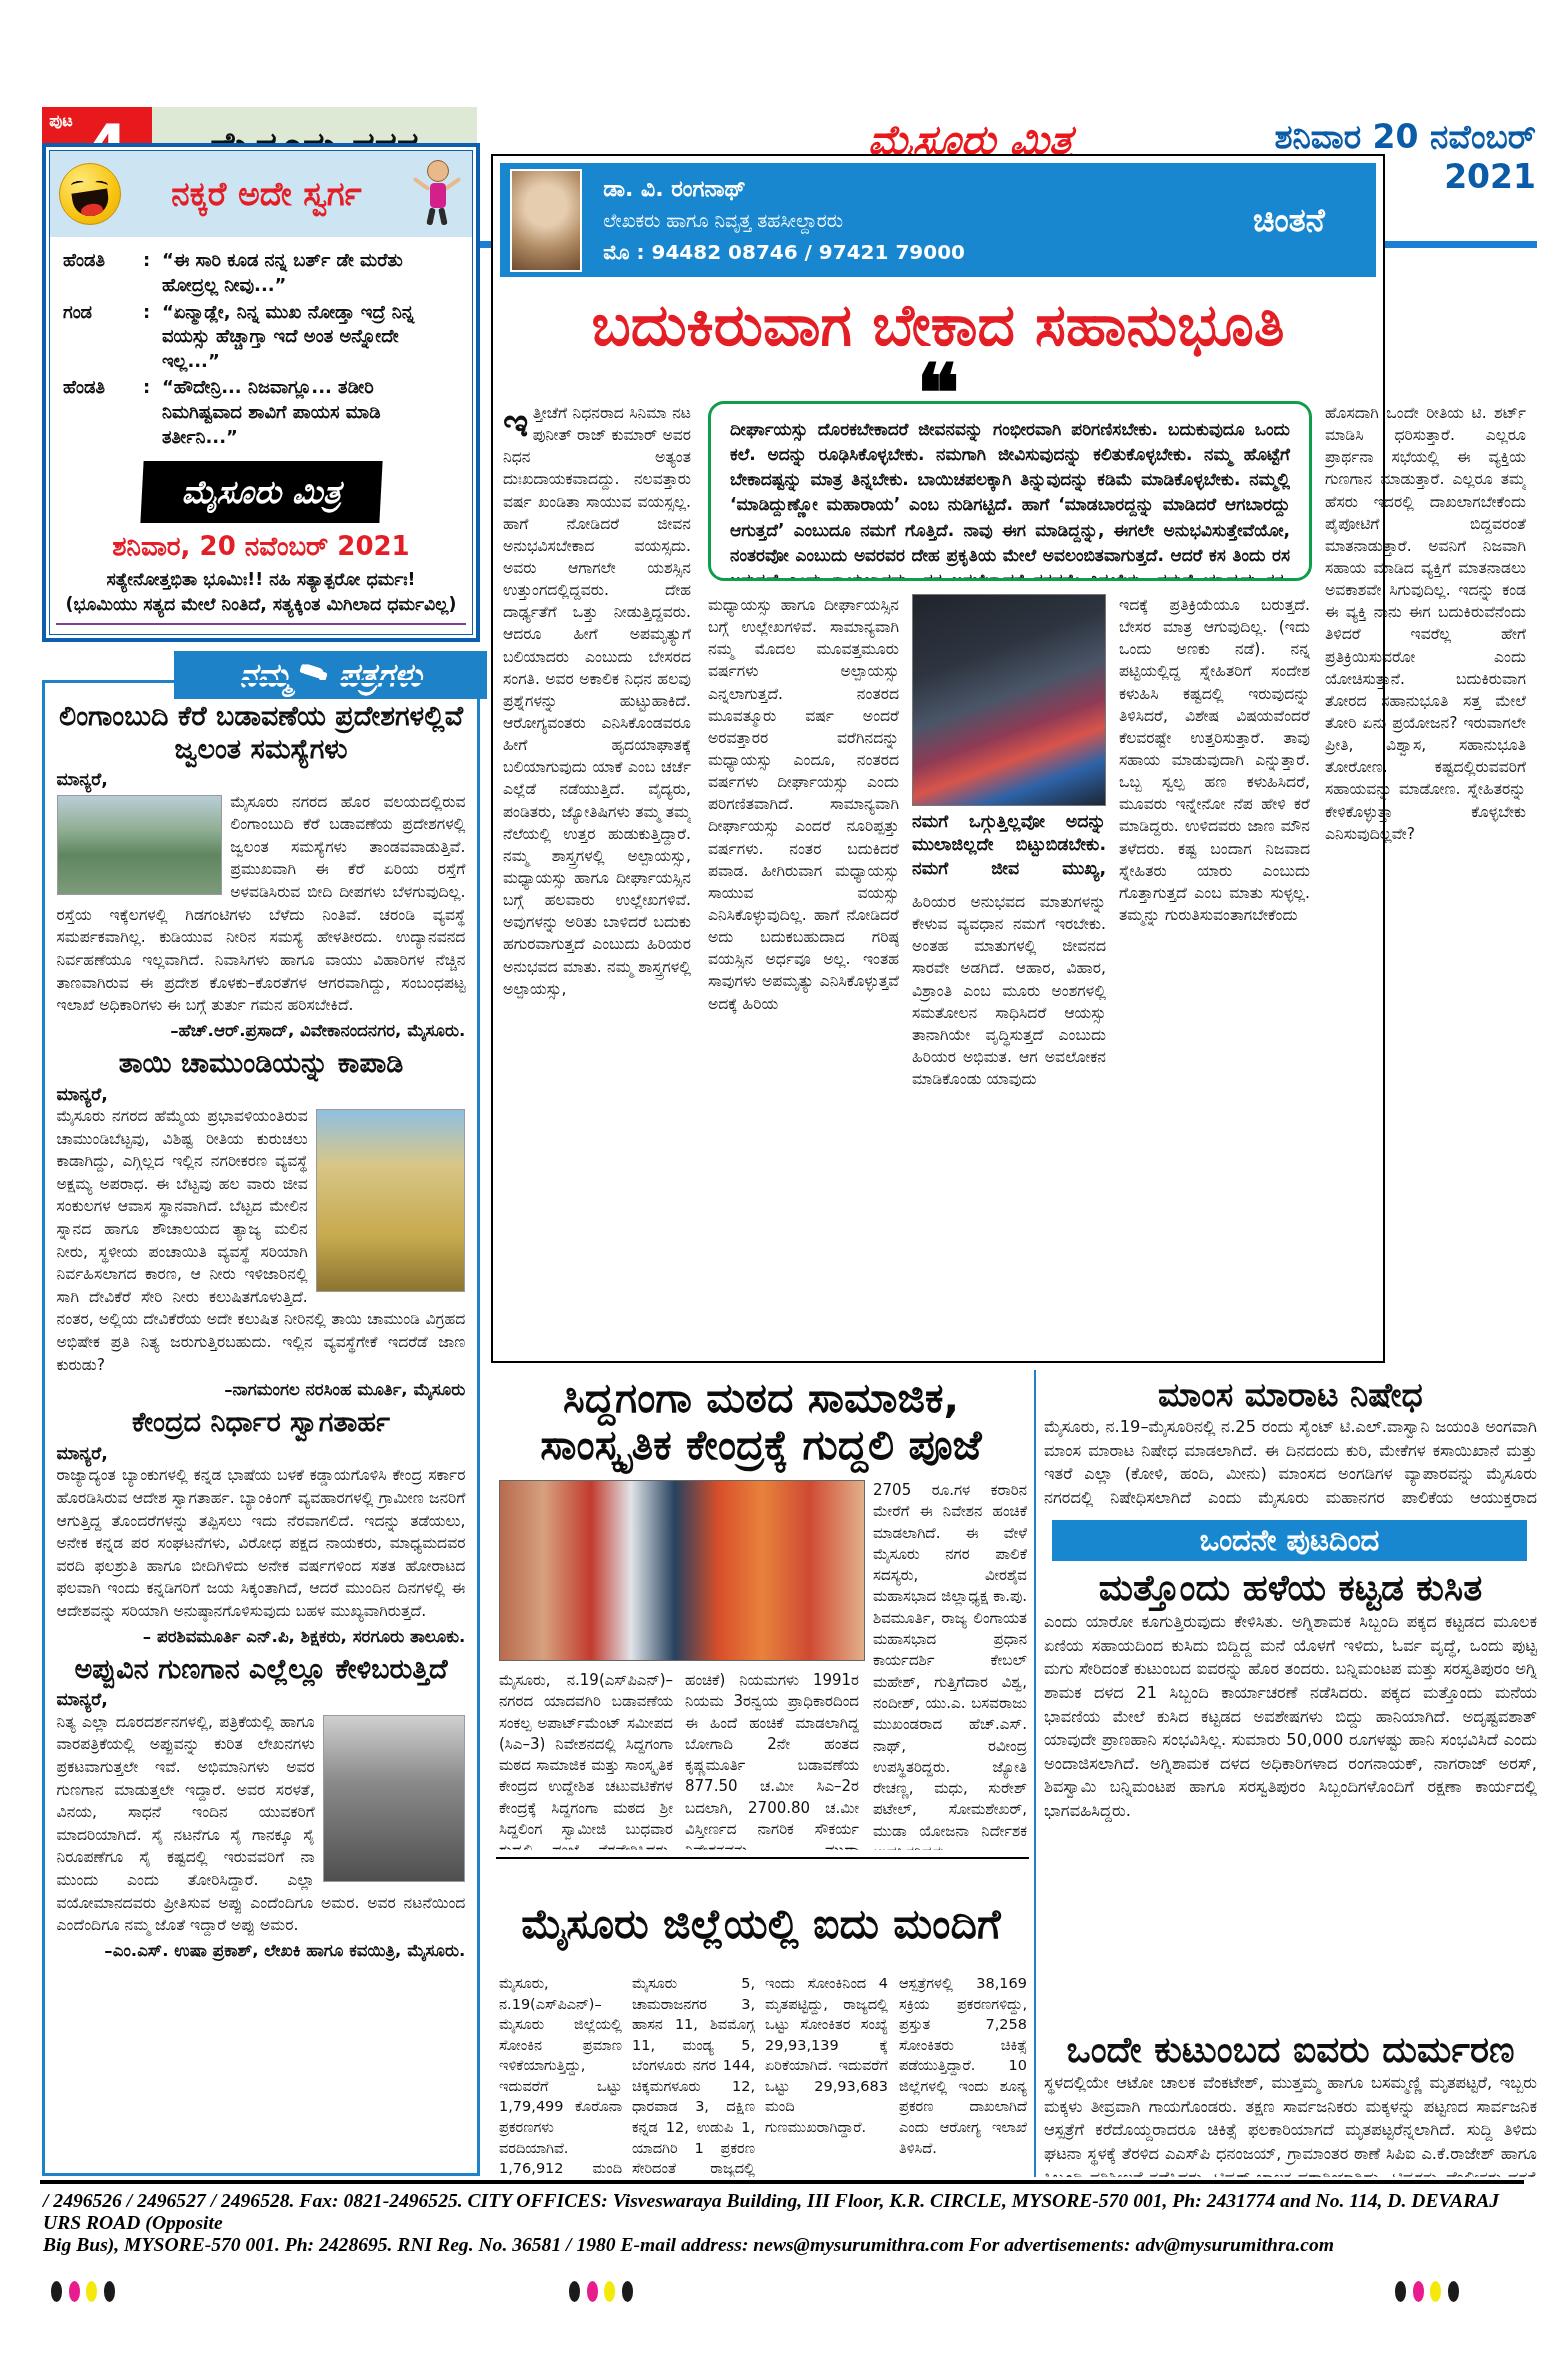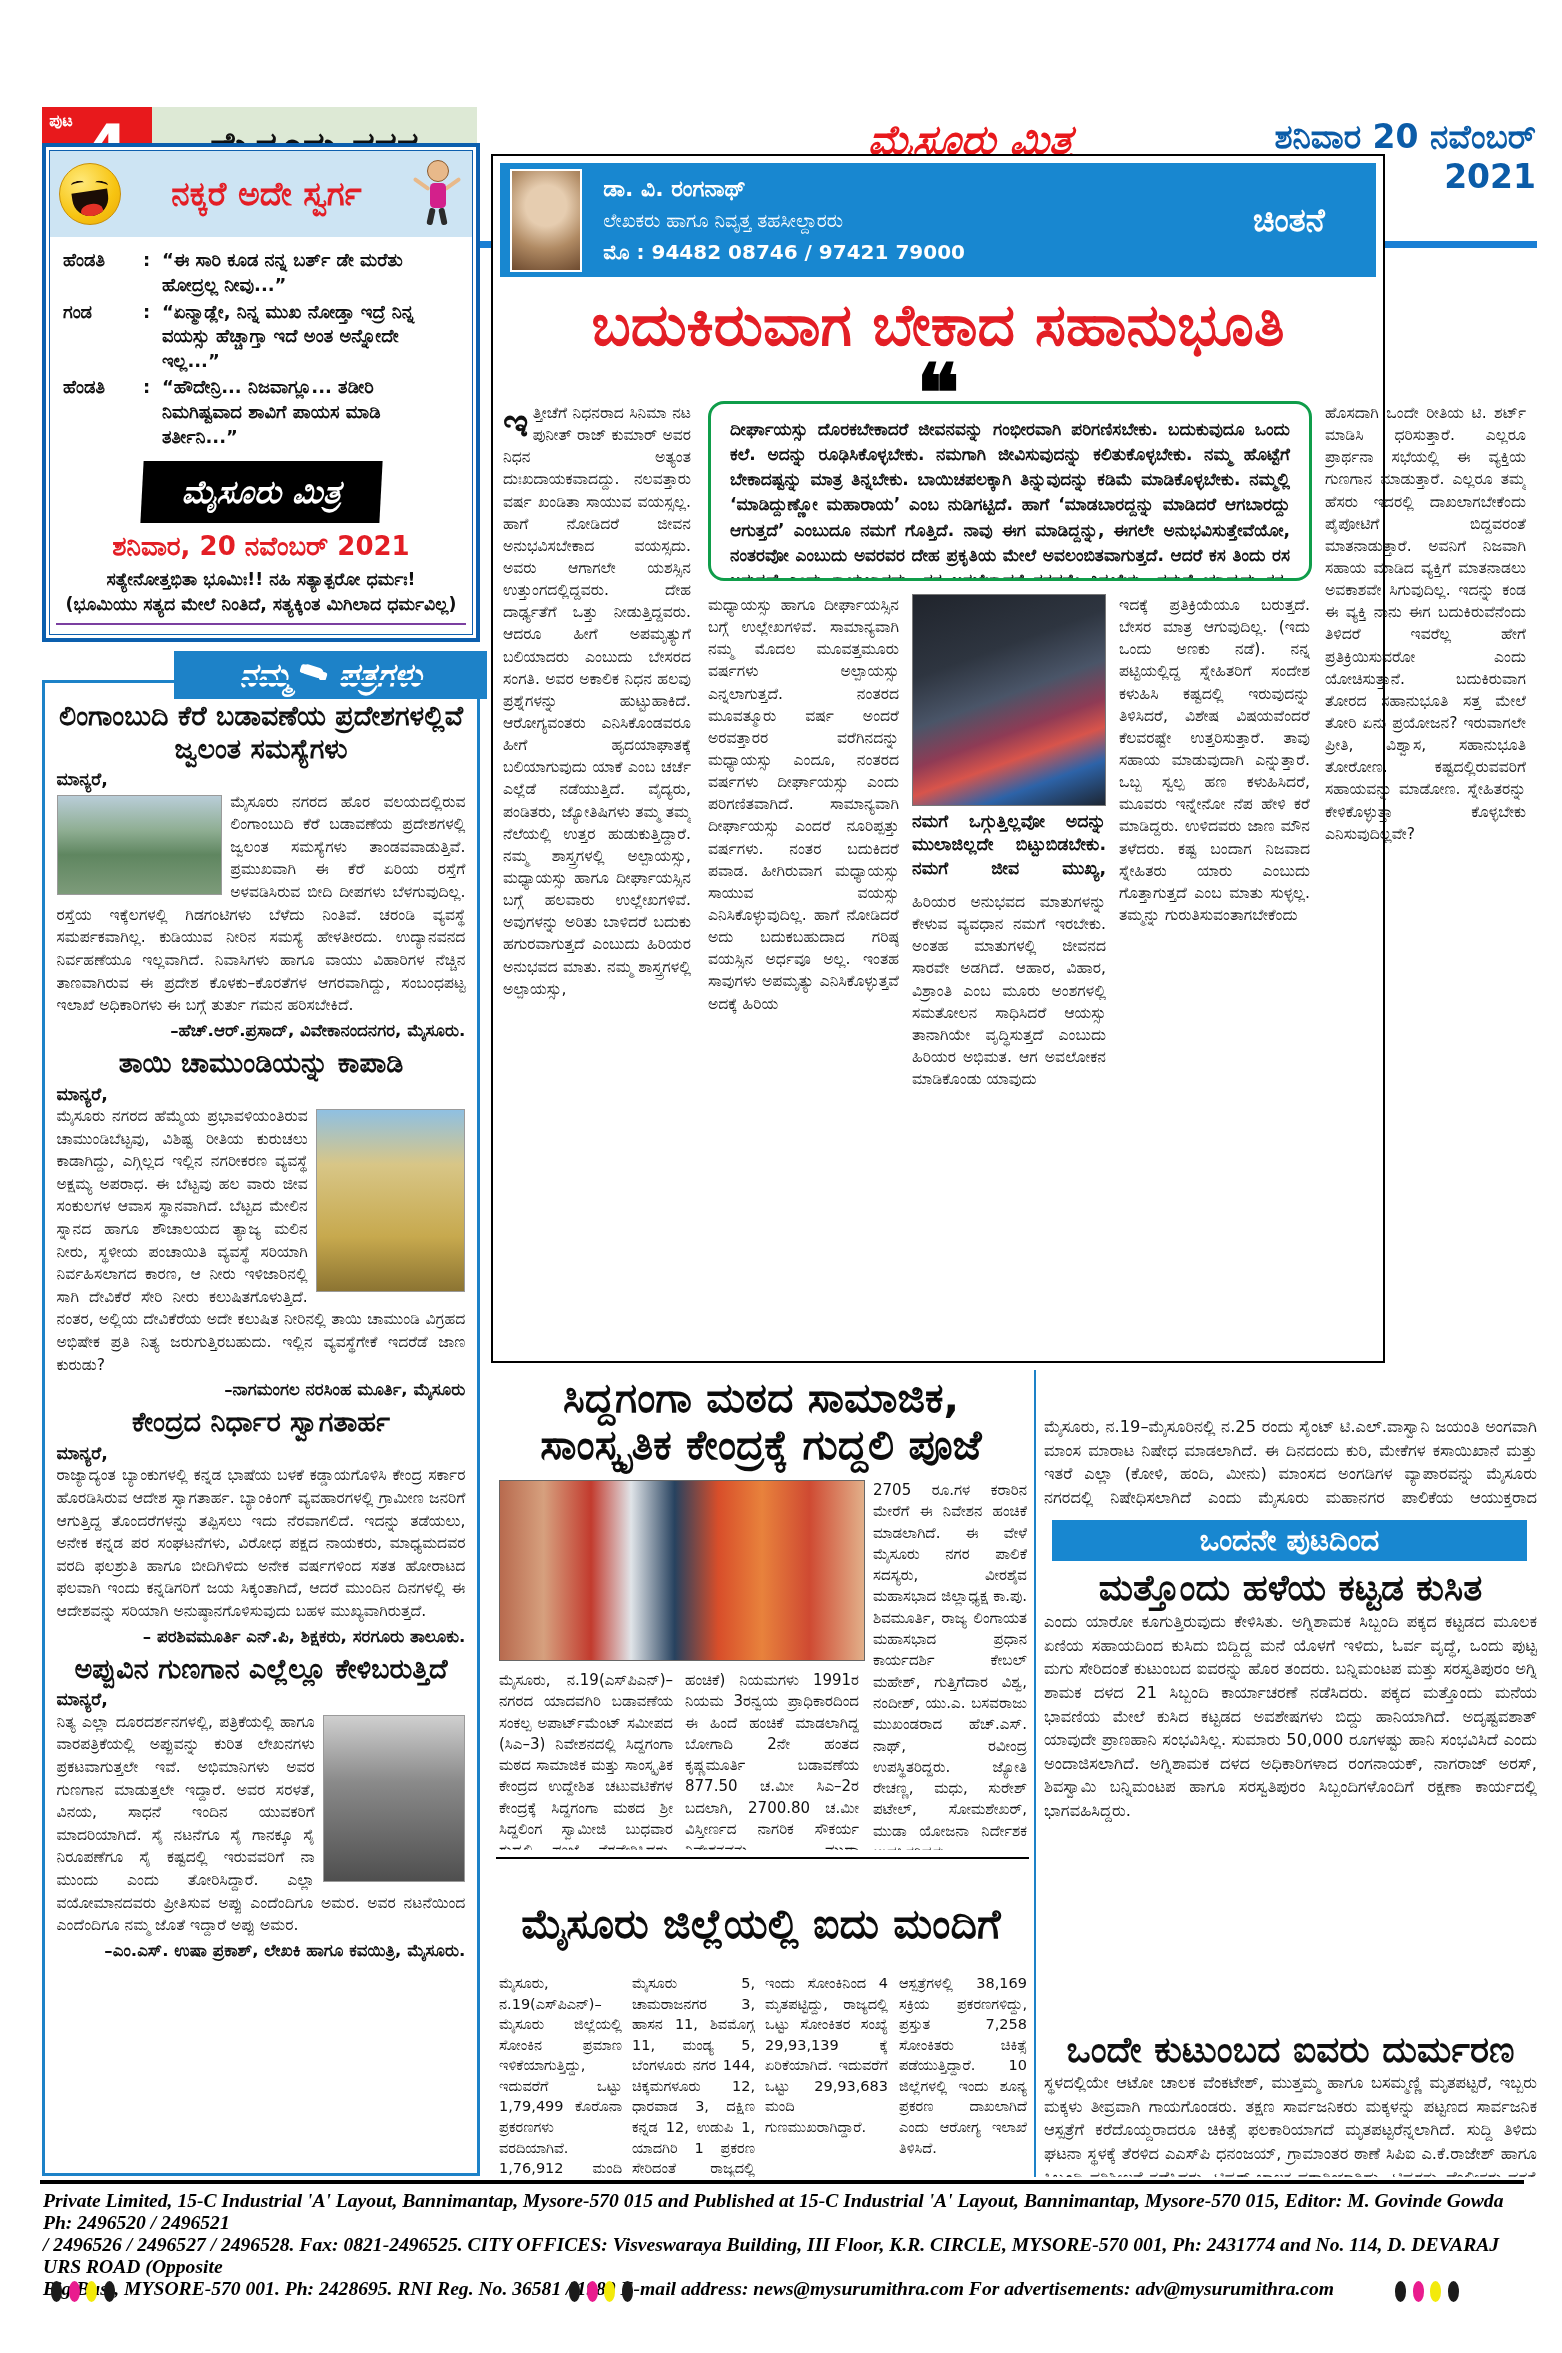--- a/index.html
+++ b/index.html
@@ -251,33 +251,33 @@
   <div class="abs mid-headline" style="left:493px; top:1868px; width:536px;margin-top:33px;">
     <div>ಮೈಸೂರು ಜಿಲ್ಲೆಯಲ್ಲಿ ಐದು ಮಂದಿಗೆ</div>
   </div>
   <div class="mid-col" style="left:499px; top:1973px; width:123px; height:204px; font-size:14.5px;">ಮೈಸೂರು, ನ.19(ಎಸ್‌ಪಿಎನ್)– ಮೈಸೂರು ಜಿಲ್ಲೆಯಲ್ಲಿ ಸೋಂಕಿನ ಪ್ರಮಾಣ ಇಳಿಕೆಯಾಗುತ್ತಿದ್ದು, ಇದುವರೆಗೆ ಒಟ್ಟು 1,79,499 ಕೊರೊನಾ ಪ್ರಕರಣಗಳು ವರದಿಯಾಗಿವೆ. 1,76,912 ಮಂದಿ ಗುಣಮುಖರಾಗಿದ್ದಾರೆ. ಸಕ್ರಿಯ ಪ್ರಕರಣಗಳ ಸಂಖ್ಯೆ 158 ಕ್ಕೆ ಇಳಿದಿದೆ.</div>
   <div class="mid-col" style="left:632px; top:1973px; width:123px; height:204px; font-size:14.5px;">ಮೈಸೂರು 5, ಚಾಮರಾಜನಗರ 3, ಹಾಸನ 11, ಶಿವಮೊಗ್ಗ 11, ಮಂಡ್ಯ 5, ಬೆಂಗಳೂರು ನಗರ 144, ಚಿಕ್ಕಮಗಳೂರು 12, ಧಾರವಾಡ 3, ದಕ್ಷಿಣ ಕನ್ನಡ 12, ಉಡುಪಿ 1, ಯಾದಗಿರಿ 1 ಪ್ರಕರಣ ಸೇರಿದಂತೆ ರಾಜ್ಯದಲ್ಲಿ ಇಂದು 242 ಹೊಸ ಪ್ರಕರಣ ದಾಖಲಾಗಿದ್ದು, 329 ಮಂದಿ ಗುಣಮುಖರಾಗಿದ್ದಾರೆ.</div>
   <div class="mid-col" style="left:765px; top:1973px; width:123px; height:204px; font-size:14.5px;">ಇಂದು ಸೋಂಕಿನಿಂದ 4 ಮೃತಪಟ್ಟಿದ್ದು, ರಾಜ್ಯದಲ್ಲಿ ಒಟ್ಟು ಸೋಂಕಿತರ ಸಂಖ್ಯೆ 29,93,139 ಕ್ಕೆ ಏರಿಕೆಯಾಗಿದೆ. ಇದುವರೆಗೆ ಒಟ್ಟು 29,93,683 ಮಂದಿ ಗುಣಮುಖರಾಗಿದ್ದಾರೆ.</div>
   <div class="mid-col" style="left:899px; top:1973px; width:128px; height:204px; font-size:14.5px;">ಆಸ್ಪತ್ರೆಗಳಲ್ಲಿ 38,169 ಸಕ್ರಿಯ ಪ್ರಕರಣಗಳಿದ್ದು, ಪ್ರಸ್ತುತ 7,258 ಸೋಂಕಿತರು ಚಿಕಿತ್ಸೆ ಪಡೆಯುತ್ತಿದ್ದಾರೆ. 10 ಜಿಲ್ಲೆಗಳಲ್ಲಿ ಇಂದು ಶೂನ್ಯ ಪ್ರಕರಣ ದಾಖಲಾಗಿದೆ ಎಂದು ಆರೋಗ್ಯ ಇಲಾಖೆ ತಿಳಿಸಿದೆ.</div>
 
   <div class="abs v-divider" style="left:1034px; top:1370px; width:2.2px; height:807px;"></div>
 
+  <div class="abs r-headline" style="left:1044px; top:1375px; width:493px;">ಮಾಂಸ ಮಾರಾಟ ನಿಷೇಧ</div>
   <div class="r-body" style="left:1044px; top:1415px; width:493px; height:101px;">ಮೈಸೂರು, ನ.19–ಮೈಸೂರಿನಲ್ಲಿ ನ.25 ರಂದು ಸೈಂಟ್ ಟಿ.ಎಲ್.ವಾಸ್ವಾನಿ ಜಯಂತಿ ಅಂಗವಾಗಿ ಮಾಂಸ ಮಾರಾಟ ನಿಷೇಧ ಮಾಡಲಾಗಿದೆ. ಈ ದಿನದಂದು ಕುರಿ, ಮೇಕೆಗಳ ಕಸಾಯಿಖಾನೆ ಮತ್ತು ಇತರೆ ಎಲ್ಲಾ (ಕೋಳಿ, ಹಂದಿ, ಮೀನು) ಮಾಂಸದ ಅಂಗಡಿಗಳ ವ್ಯಾಪಾರವನ್ನು ಮೈಸೂರು ನಗರದಲ್ಲಿ ನಿಷೇಧಿಸಲಾಗಿದೆ ಎಂದು ಮೈಸೂರು ಮಹಾನಗರ ಪಾಲಿಕೆಯ ಆಯುಕ್ತರಾದ ಜಿ.ಲಕ್ಷ್ಮೀಕಾಂತ್‌ರೆಡ್ಡಿ ತಿಳಿಸಿದ್ದಾರೆ.</div>
 
   <div class="abs cont-banner" style="left:1052px; top:1520px; width:475px; height:41px;">ಒಂದನೇ ಪುಟದಿಂದ</div>
 
   <div class="abs r-headline big" style="left:1044px; top:1567px; width:493px;">ಮತ್ತೊಂದು ಹಳೆಯ ಕಟ್ಟಡ ಕುಸಿತ</div>
   <div class="r-body" style="left:1044px; top:1610px; width:493px; height:415px;">ಎಂದು ಯಾರೋ ಕೂಗುತ್ತಿರುವುದು ಕೇಳಿಸಿತು. ಅಗ್ನಿಶಾಮಕ ಸಿಬ್ಬಂದಿ ಪಕ್ಕದ ಕಟ್ಟಡದ ಮೂಲಕ ಏಣಿಯ ಸಹಾಯದಿಂದ ಕುಸಿದು ಬಿದ್ದಿದ್ದ ಮನೆ ಯೊಳಗೆ ಇಳಿದು, ಓರ್ವ ವೃದ್ಧೆ, ಒಂದು ಪುಟ್ಟ ಮಗು ಸೇರಿದಂತೆ ಕುಟುಂಬದ ಐವರನ್ನು ಹೊರ ತಂದರು. ಬನ್ನಿಮಂಟಪ ಮತ್ತು ಸರಸ್ವತಿಪುರಂ ಅಗ್ನಿ ಶಾಮಕ ದಳದ 21 ಸಿಬ್ಬಂದಿ ಕಾರ್ಯಾಚರಣೆ ನಡೆಸಿದರು. ಪಕ್ಕದ ಮತ್ತೊಂದು ಮನೆಯ ಭಾವಣಿಯ ಮೇಲೆ ಕುಸಿದ ಕಟ್ಟಡದ ಅವಶೇಷಗಳು ಬಿದ್ದು ಹಾನಿಯಾಗಿದೆ. ಅದೃಷ್ಟವಶಾತ್ ಯಾವುದೇ ಪ್ರಾಣಹಾನಿ ಸಂಭವಿಸಿಲ್ಲ. ಸುಮಾರು 50,000 ರೂಗಳಷ್ಟು ಹಾನಿ ಸಂಭವಿಸಿದೆ ಎಂದು ಅಂದಾಜಿಸಲಾಗಿದೆ. ಅಗ್ನಿಶಾಮಕ ದಳದ ಅಧಿಕಾರಿಗಳಾದ ರಂಗನಾಯಕ್, ನಾಗರಾಜ್ ಅರಸ್, ಶಿವಸ್ವಾಮಿ ಬನ್ನಿಮಂಟಪ ಹಾಗೂ ಸರಸ್ವತಿಪುರಂ ಸಿಬ್ಬಂದಿಗಳೊಂದಿಗೆ ರಕ್ಷಣಾ ಕಾರ್ಯದಲ್ಲಿ ಭಾಗವಹಿಸಿದ್ದರು.</div>
 
   <div class="abs r-headline big" style="left:1044px; top:2029px; width:493px;">ಒಂದೇ ಕುಟುಂಬದ ಐವರು ದುರ್ಮರಣ</div>
   <div class="r-body" style="left:1044px; top:2071px; width:493px; height:106px;">ಸ್ಥಳದಲ್ಲಿಯೇ ಆಟೋ ಚಾಲಕ ವೆಂಕಟೇಶ್, ಮುತ್ತಮ್ಮ ಹಾಗೂ ಬಸಮ್ಮಣ್ಣಿ ಮೃತಪಟ್ಟರೆ, ಇಬ್ಬರು ಮಕ್ಕಳು ತೀವ್ರವಾಗಿ ಗಾಯಗೊಂಡರು. ತಕ್ಷಣ ಸಾರ್ವಜನಿಕರು ಮಕ್ಕಳನ್ನು ಪಟ್ಟಣದ ಸಾರ್ವಜನಿಕ ಆಸ್ಪತ್ರೆಗೆ ಕರೆದೊಯ್ದರಾದರೂ ಚಿಕಿತ್ಸೆ ಫಲಕಾರಿಯಾಗದೆ ಮೃತಪಟ್ಟರೆನ್ನಲಾಗಿದೆ. ಸುದ್ದಿ ತಿಳಿದು ಘಟನಾ ಸ್ಥಳಕ್ಕೆ ತೆರಳಿದ ಎಎಸ್‌ಪಿ ಧನಂಜಯ್, ಗ್ರಾಮಾಂತರ ಠಾಣೆ ಸಿಪಿಐ ಎ.ಕೆ.ರಾಜೇಶ್ ಹಾಗೂ ಸಿಬ್ಬಂದಿ ಪರಿಶೀಲನೆ ನಡೆಸಿದರು. ಟಿಪ್ಪರ್ ಚಾಲಕ ಪರಾರಿಯಾಗಿದ್ದು, ಟಿಪ್ಪರನ್ನು ಪೊಲೀಸರು ವಶಕ್ಕೆ ಪಡೆದಿದ್ದಾರೆ.</div>
 
   <div class="abs footer-bar" style="left:40px; top:2180px; width:1484px; height:4.3px;"></div>
   <div class="abs footer-text" style="left:43px; top:2190px; width:1478px;">
-    <div>Private Limited, 15-C Industrial 'A' Layout, Bannimantap, Mysore-570 015 and Published at 15-C Industrial 'A' Layout, Bannimantap, Mysore-570 015, Editor: M. Govinde Gowda Ph: 2496520 / 2496521</div>
     <div>/ 2496526 / 2496527 / 2496528. Fax: 0821-2496525. CITY OFFICES: Visveswaraya Building, III Floor, K.R. CIRCLE, MYSORE-570 001, Ph: 2431774 and No. 114, D. DEVARAJ URS ROAD (Opposite</div>
     <div>Big Bus), MYSORE-570 001. Ph: 2428695. RNI Reg. No. 36581 / 1980 E-mail address: news@mysurumithra.com For advertisements: adv@mysurumithra.com</div>
   </div>
 
   <div class="reg-dots" style="left:51px; top:2281px;">
     <i class="k1"></i>
       <i class="m"></i>
       <i class="y"></i>
       <i class="k2"></i>
   </div>

